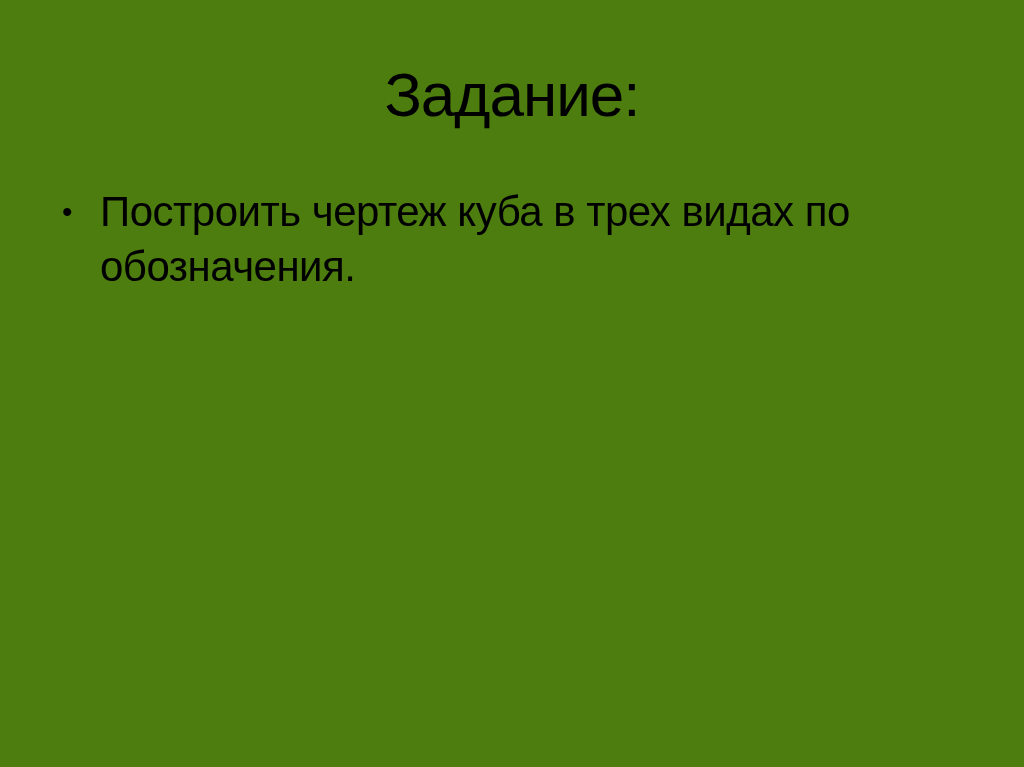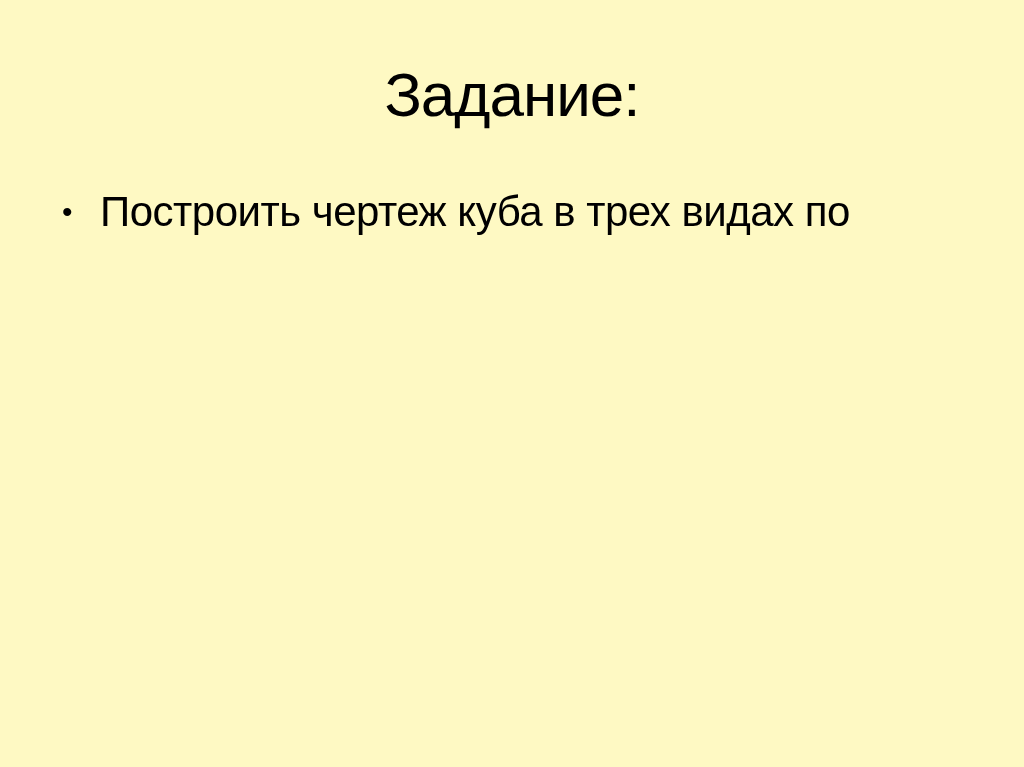--- a/index.html
+++ b/index.html
@@ -10,21 +10,21 @@
     width: 1024px;
     height: 767px;
     background: #ffffff;
     overflow: hidden;
     font-family: "Liberation Sans", "DejaVu Sans", sans-serif;
   }
   .slide {
     position: relative;
     width: 1024px;
     height: 767px;
-    background: #fef9c3;
+    background: #4d7c0f;
     color: #000000;
   }
   .slide-title {
     position: absolute;
     top: 62px;
     left: 0;
     width: 100%;
     margin: 0;
     text-align: center;
     font-size: 62px;
@@ -63,15 +63,16 @@
 </head>
 <body>
 
 <div class="slide">
   <h1 class="slide-title">Задание:</h1>
 
   <div class="bullet-item">
     <span class="bullet-marker">•</span>
     <div class="bullet-text">
       <div class="line">Построить чертеж куба в трех видах по</div>
+      <div class="line">обозначения.</div>
     </div>
   </div>
 </div>
 
 </body></html>

